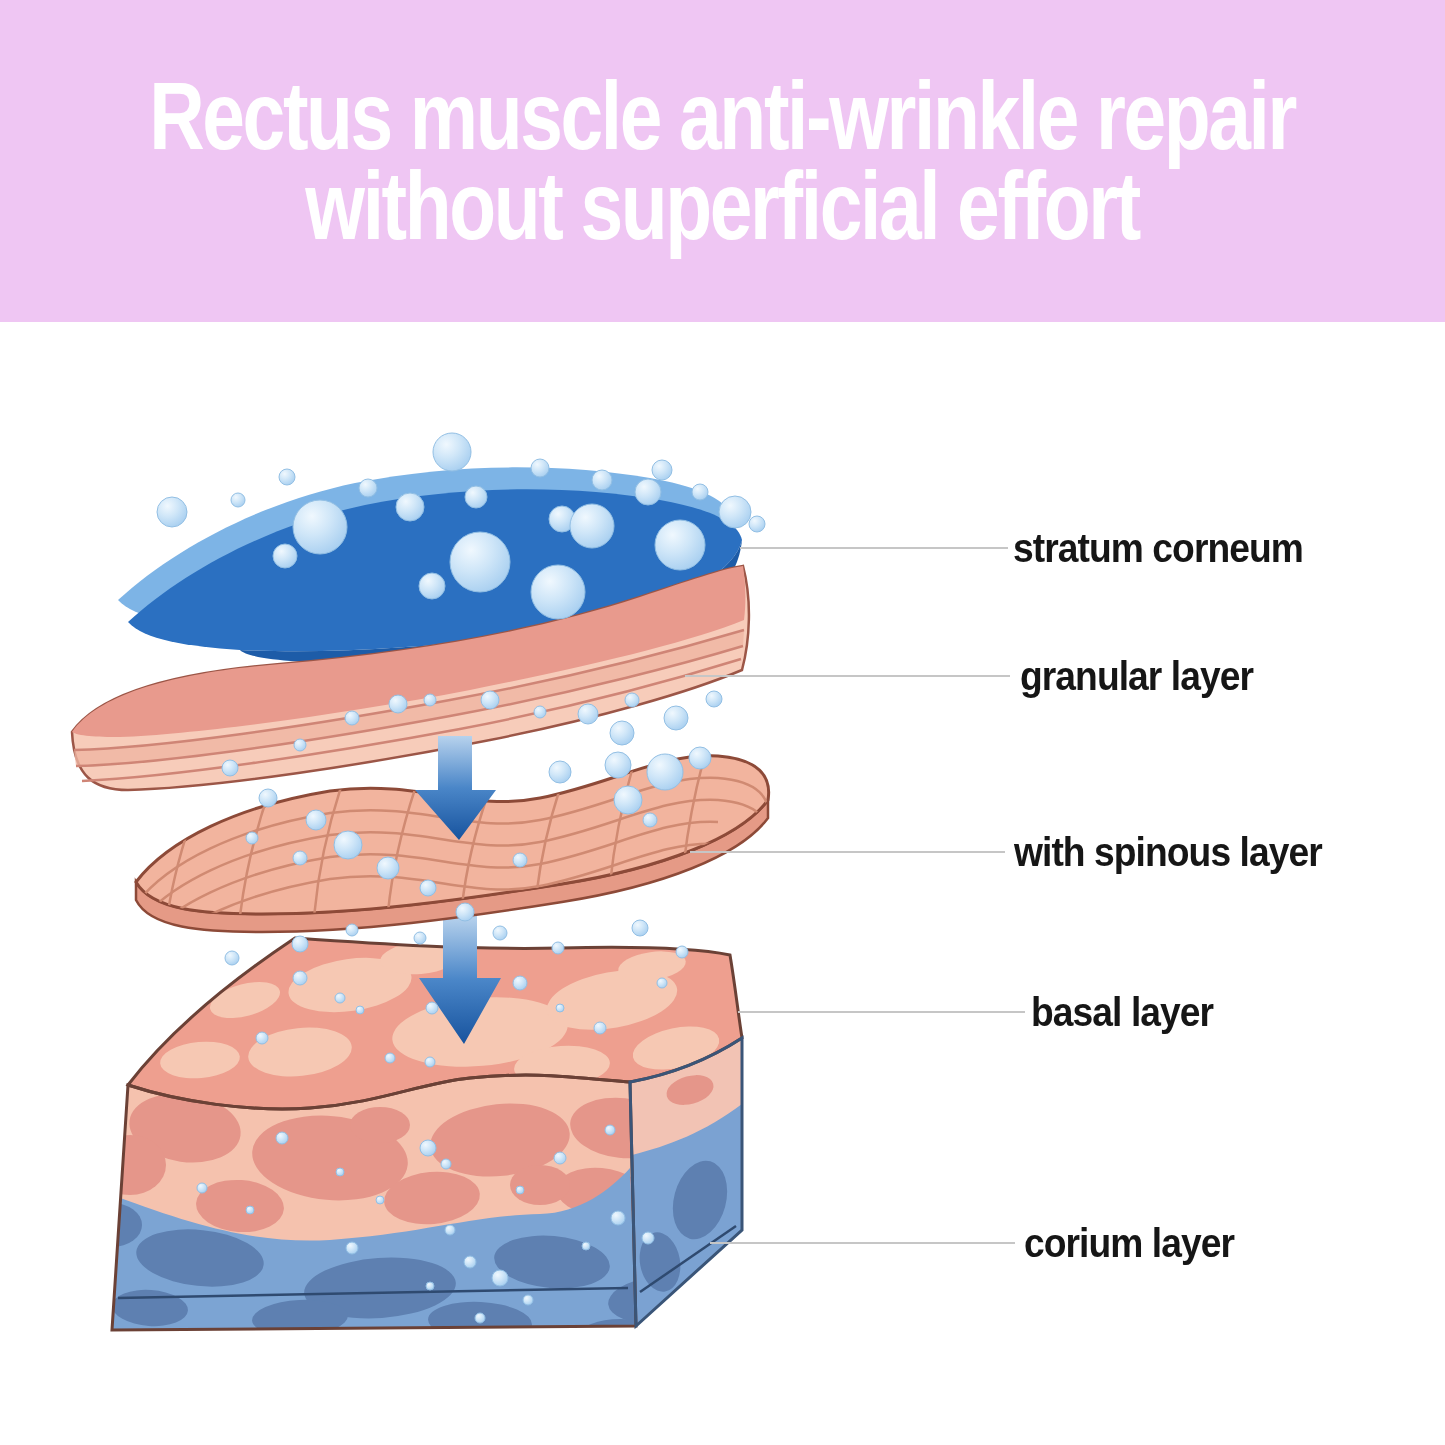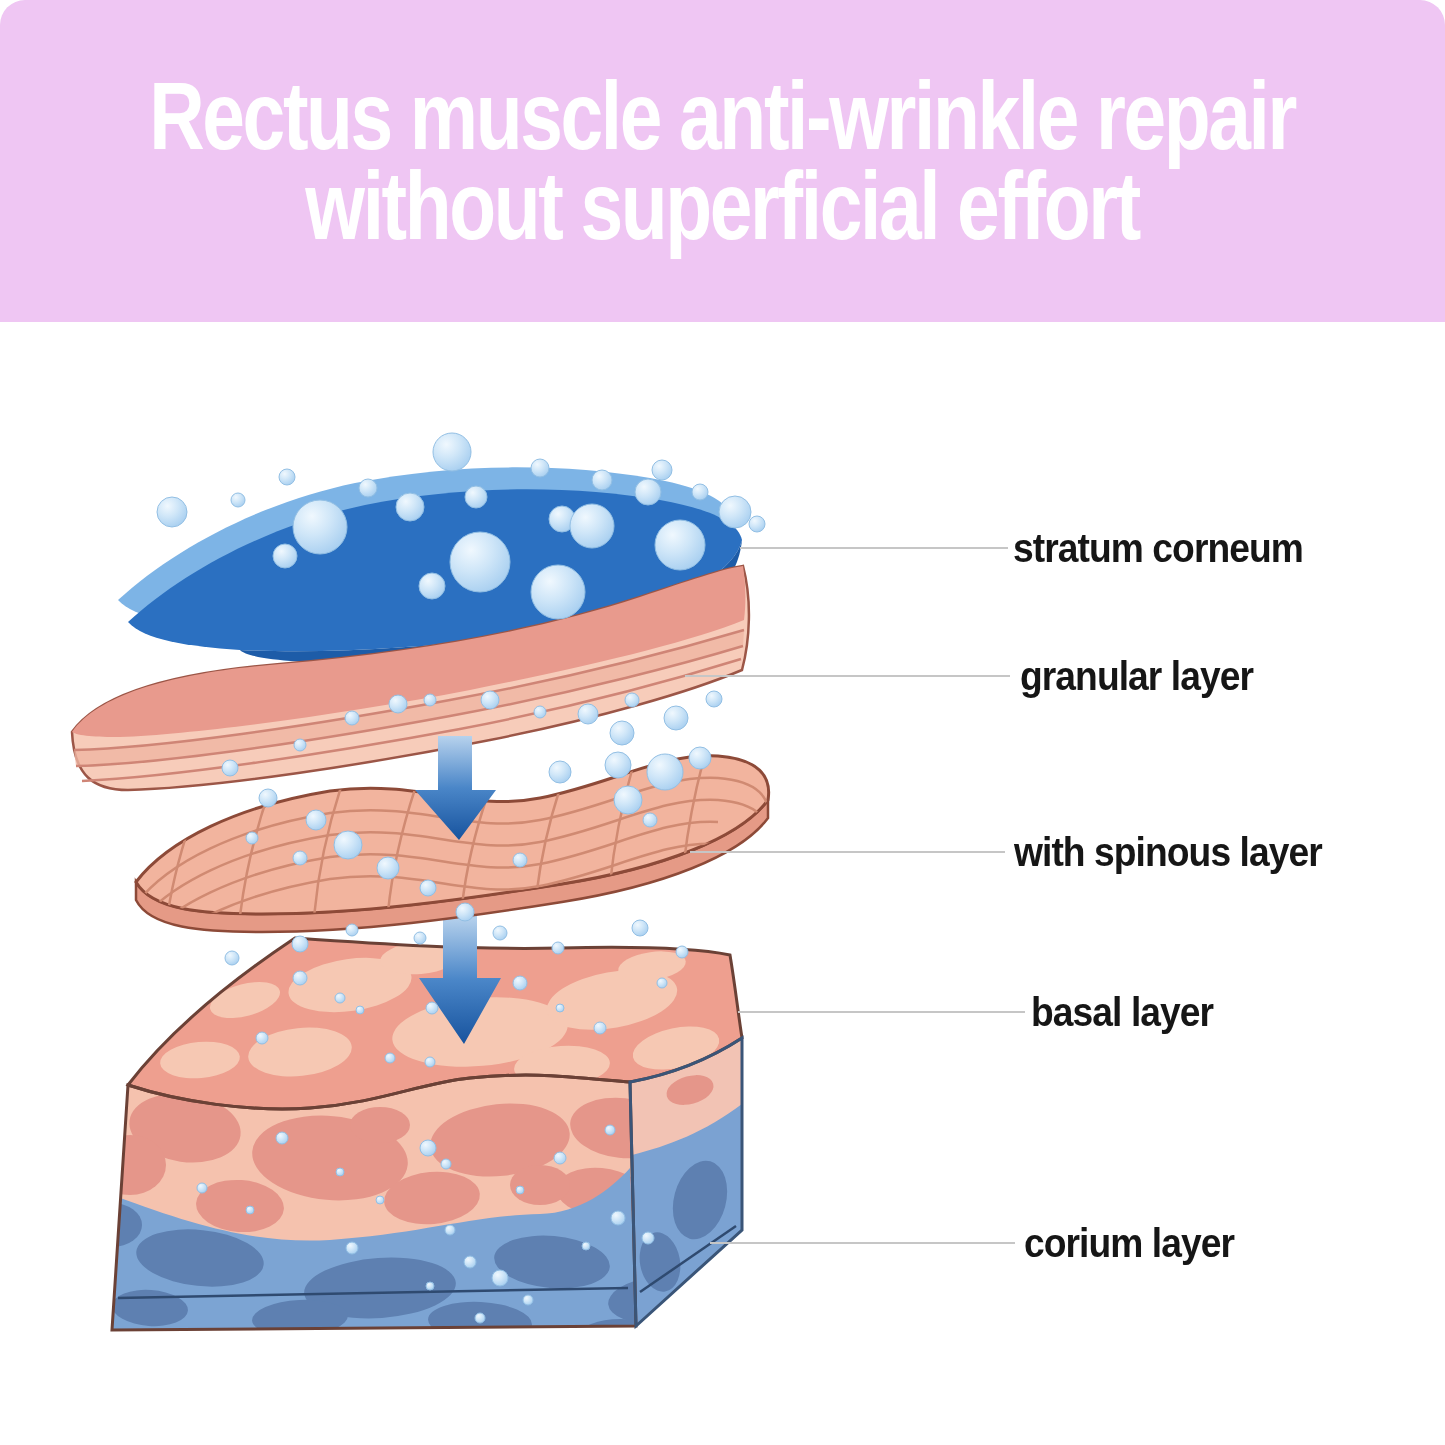--- a/index.html
+++ b/index.html
@@ -1,18 +1,18 @@
 <!DOCTYPE html>
 <html><head>
 <meta charset="utf-8">
 <style>
   html,body{margin:0;padding:0;background:#ffffff;}
   .page{
     position:relative;width:1445px;height:1445px;overflow:hidden;
-    background:#ffffff;font-family:"Liberation Sans",sans-serif;border-radius:25px;
+    background:#ffffff;font-family:"Liberation Sans",sans-serif;
   }
   .banner{
     position:absolute;left:0;top:0;width:1445px;height:322px;
     background:#efc6f3;display:flex;align-items:center;justify-content:center;
   }
   .banner h1{
     margin:0;text-align:center;color:#ffffff;font-weight:bold;
     font-size:96px;line-height:0.94;letter-spacing:-3px;
     transform:scaleX(0.80);transform-origin:center;white-space:nowrap;
   }

